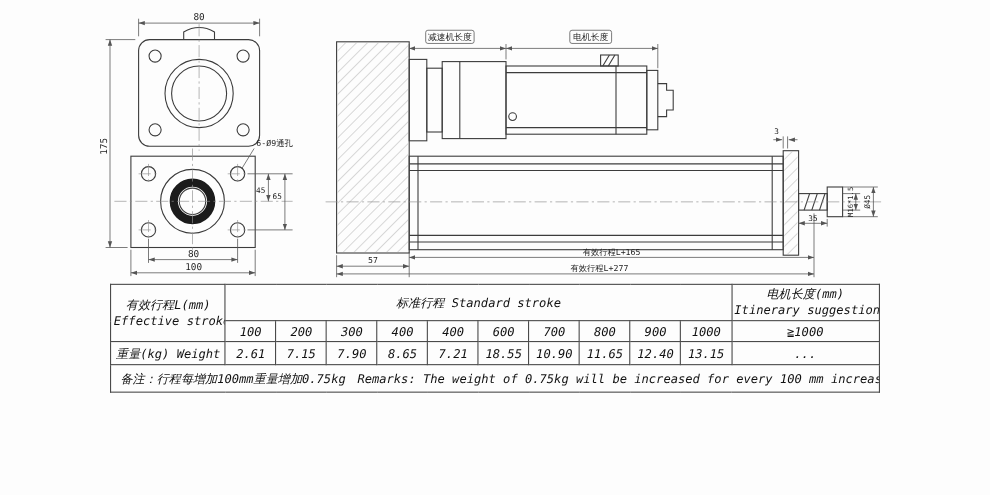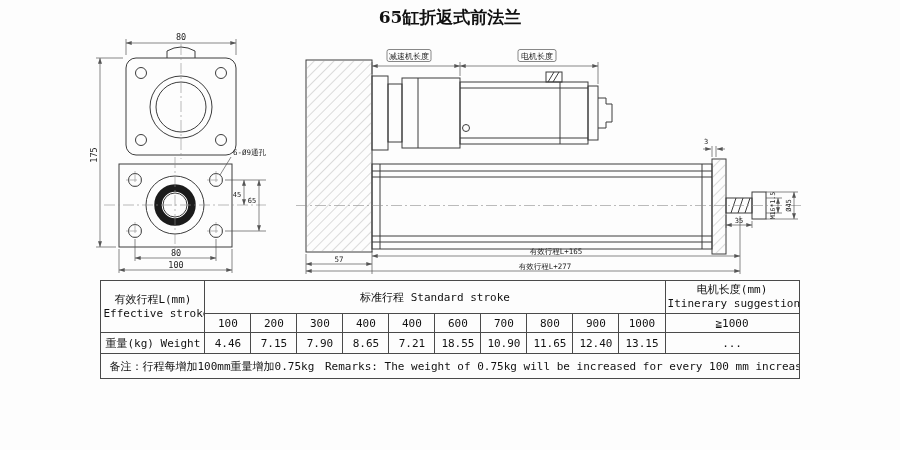--- a/index.html
+++ b/index.html
@@ -12,39 +12,39 @@
   }
   .titles { text-align: center; padding-top: 6px; line-height: 1.3; }
   .title-zh { font-family: "DejaVu Serif", "Liberation Serif", serif; font-size: 17px; font-weight: bold; }
   .title-en { font-family: "DejaVu Sans Mono", "Liberation Mono", monospace; font-size: 15px; font-weight: bold; letter-spacing: .5px; }
   svg { display: block; margin: 0 auto; }
   svg text { font-family: "DejaVu Sans Mono", "Liberation Mono", monospace; fill: #1d1d1d; }
   table.spec {
     border-collapse: collapse; table-layout: fixed;
     width: 552px; margin: 2px auto 0;
     font-size: 11px;
+    font-style: italic;
   }
   table.spec td {
     border: 1px solid #4a4a4a;
     text-align: center;
     padding: 0 2px;
     overflow: hidden; white-space: nowrap;
   }
   table.spec tr.r-head td { height: 32px; }
   table.spec tr.r-strokes td { height: 18px; }
   table.spec tr.r-weights td { height: 20px; }
   table.spec tr.r-remark td { height: 24px; text-align: left; padding-left: 8px; }
   .cell-2line div { line-height: 1.25; }
   .remark-zh { margin-right: 4px; }
 </style>
 </head>
 <body>
 
 <div class="titles">
-  <div class="title-zh">65缸折返式前法兰</div>
 </div>
 
 <svg width="900" height="250" viewBox="0 0 900 250">
   <defs>
     <marker id="arr" viewBox="0 0 10 10" refX="9" refY="5" markerWidth="9" markerHeight="9" orient="auto-start-reverse">
       <path d="M0,1.8 L9,5 L0,8.2 z" fill="#555"></path>
     </marker>
     <pattern id="hatch" patternUnits="userSpaceOnUse" width="7" height="7" patternTransform="rotate(45)">
       <line x1="0" y1="0" x2="0" y2="7" stroke="#9a9a9a" stroke-width="0.7"></line>
     </pattern>
@@ -236,21 +236,21 @@
       <td>400</td>
       <td>600</td>
       <td>700</td>
       <td>800</td>
       <td>900</td>
       <td>1000</td>
       <td>≧1000</td>
     </tr>
     <tr class="r-weights">
       <td>重量(kg) Weight</td>
-      <td>4.46</td>
+      <td>2.61</td>
       <td>7.15</td>
       <td>7.90</td>
       <td>8.65</td>
       <td>7.21</td>
       <td>18.55</td>
       <td>10.90</td>
       <td>11.65</td>
       <td>12.40</td>
       <td>13.15</td>
       <td>...</td>

